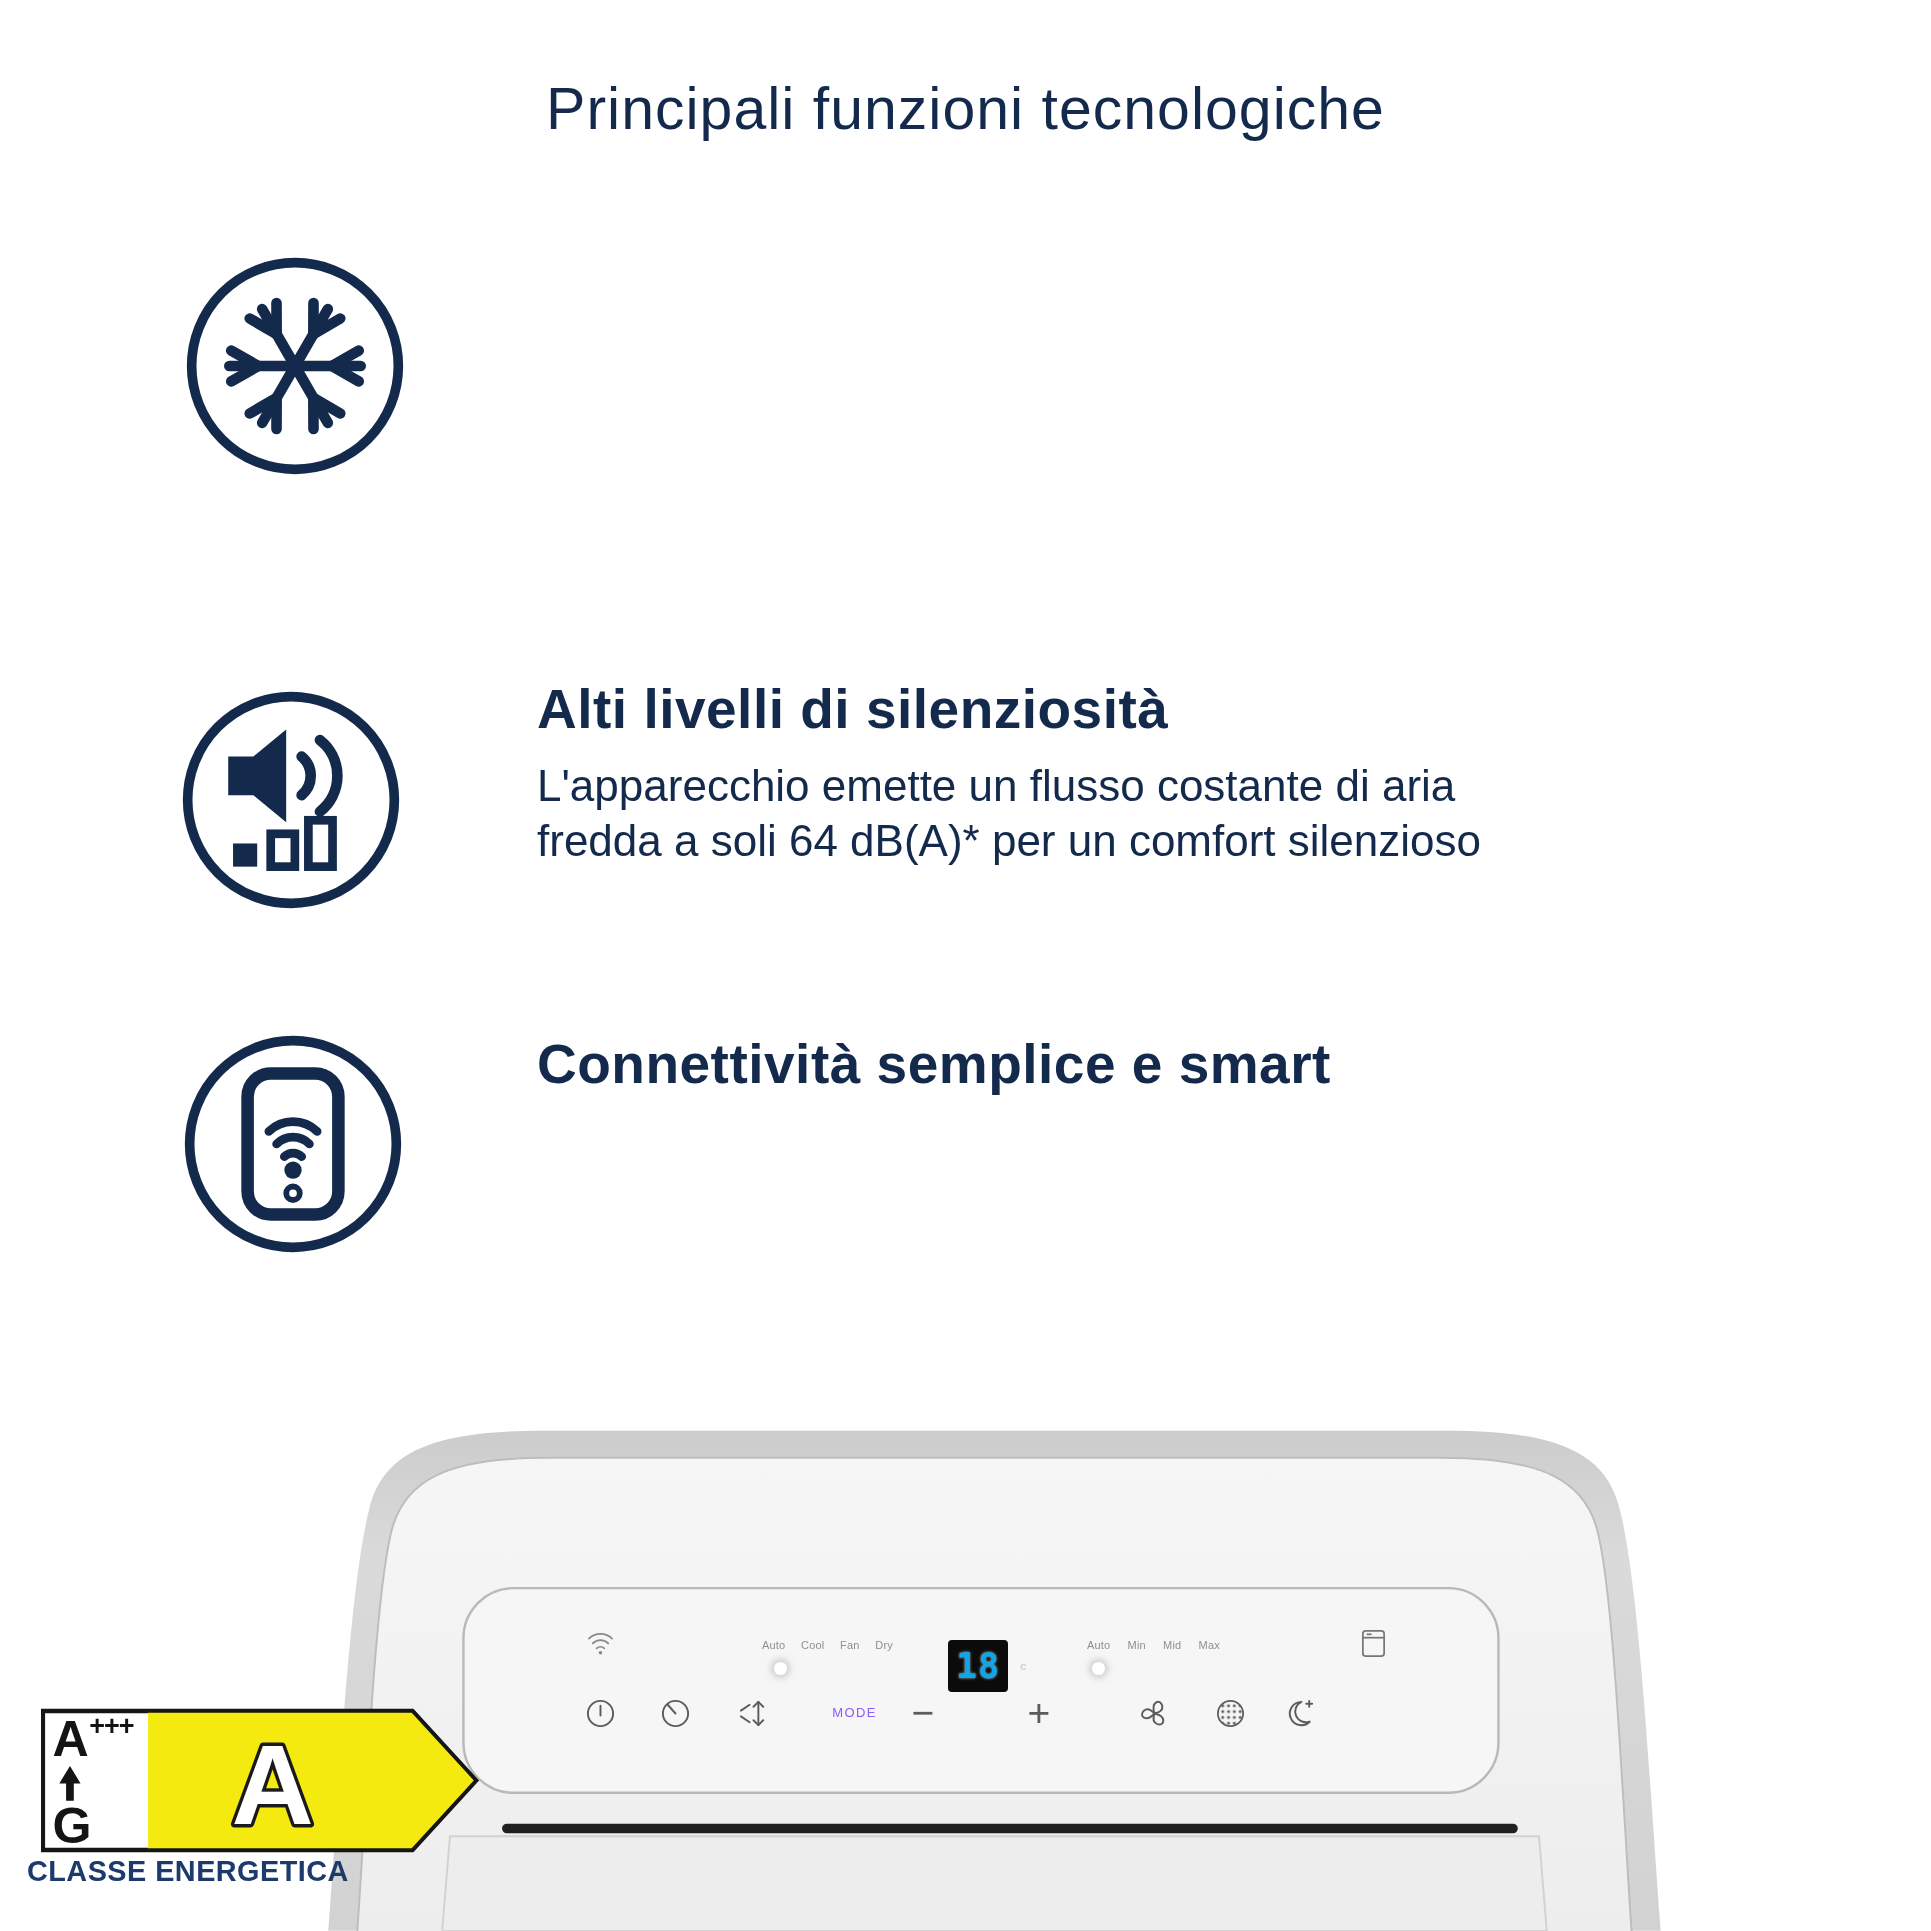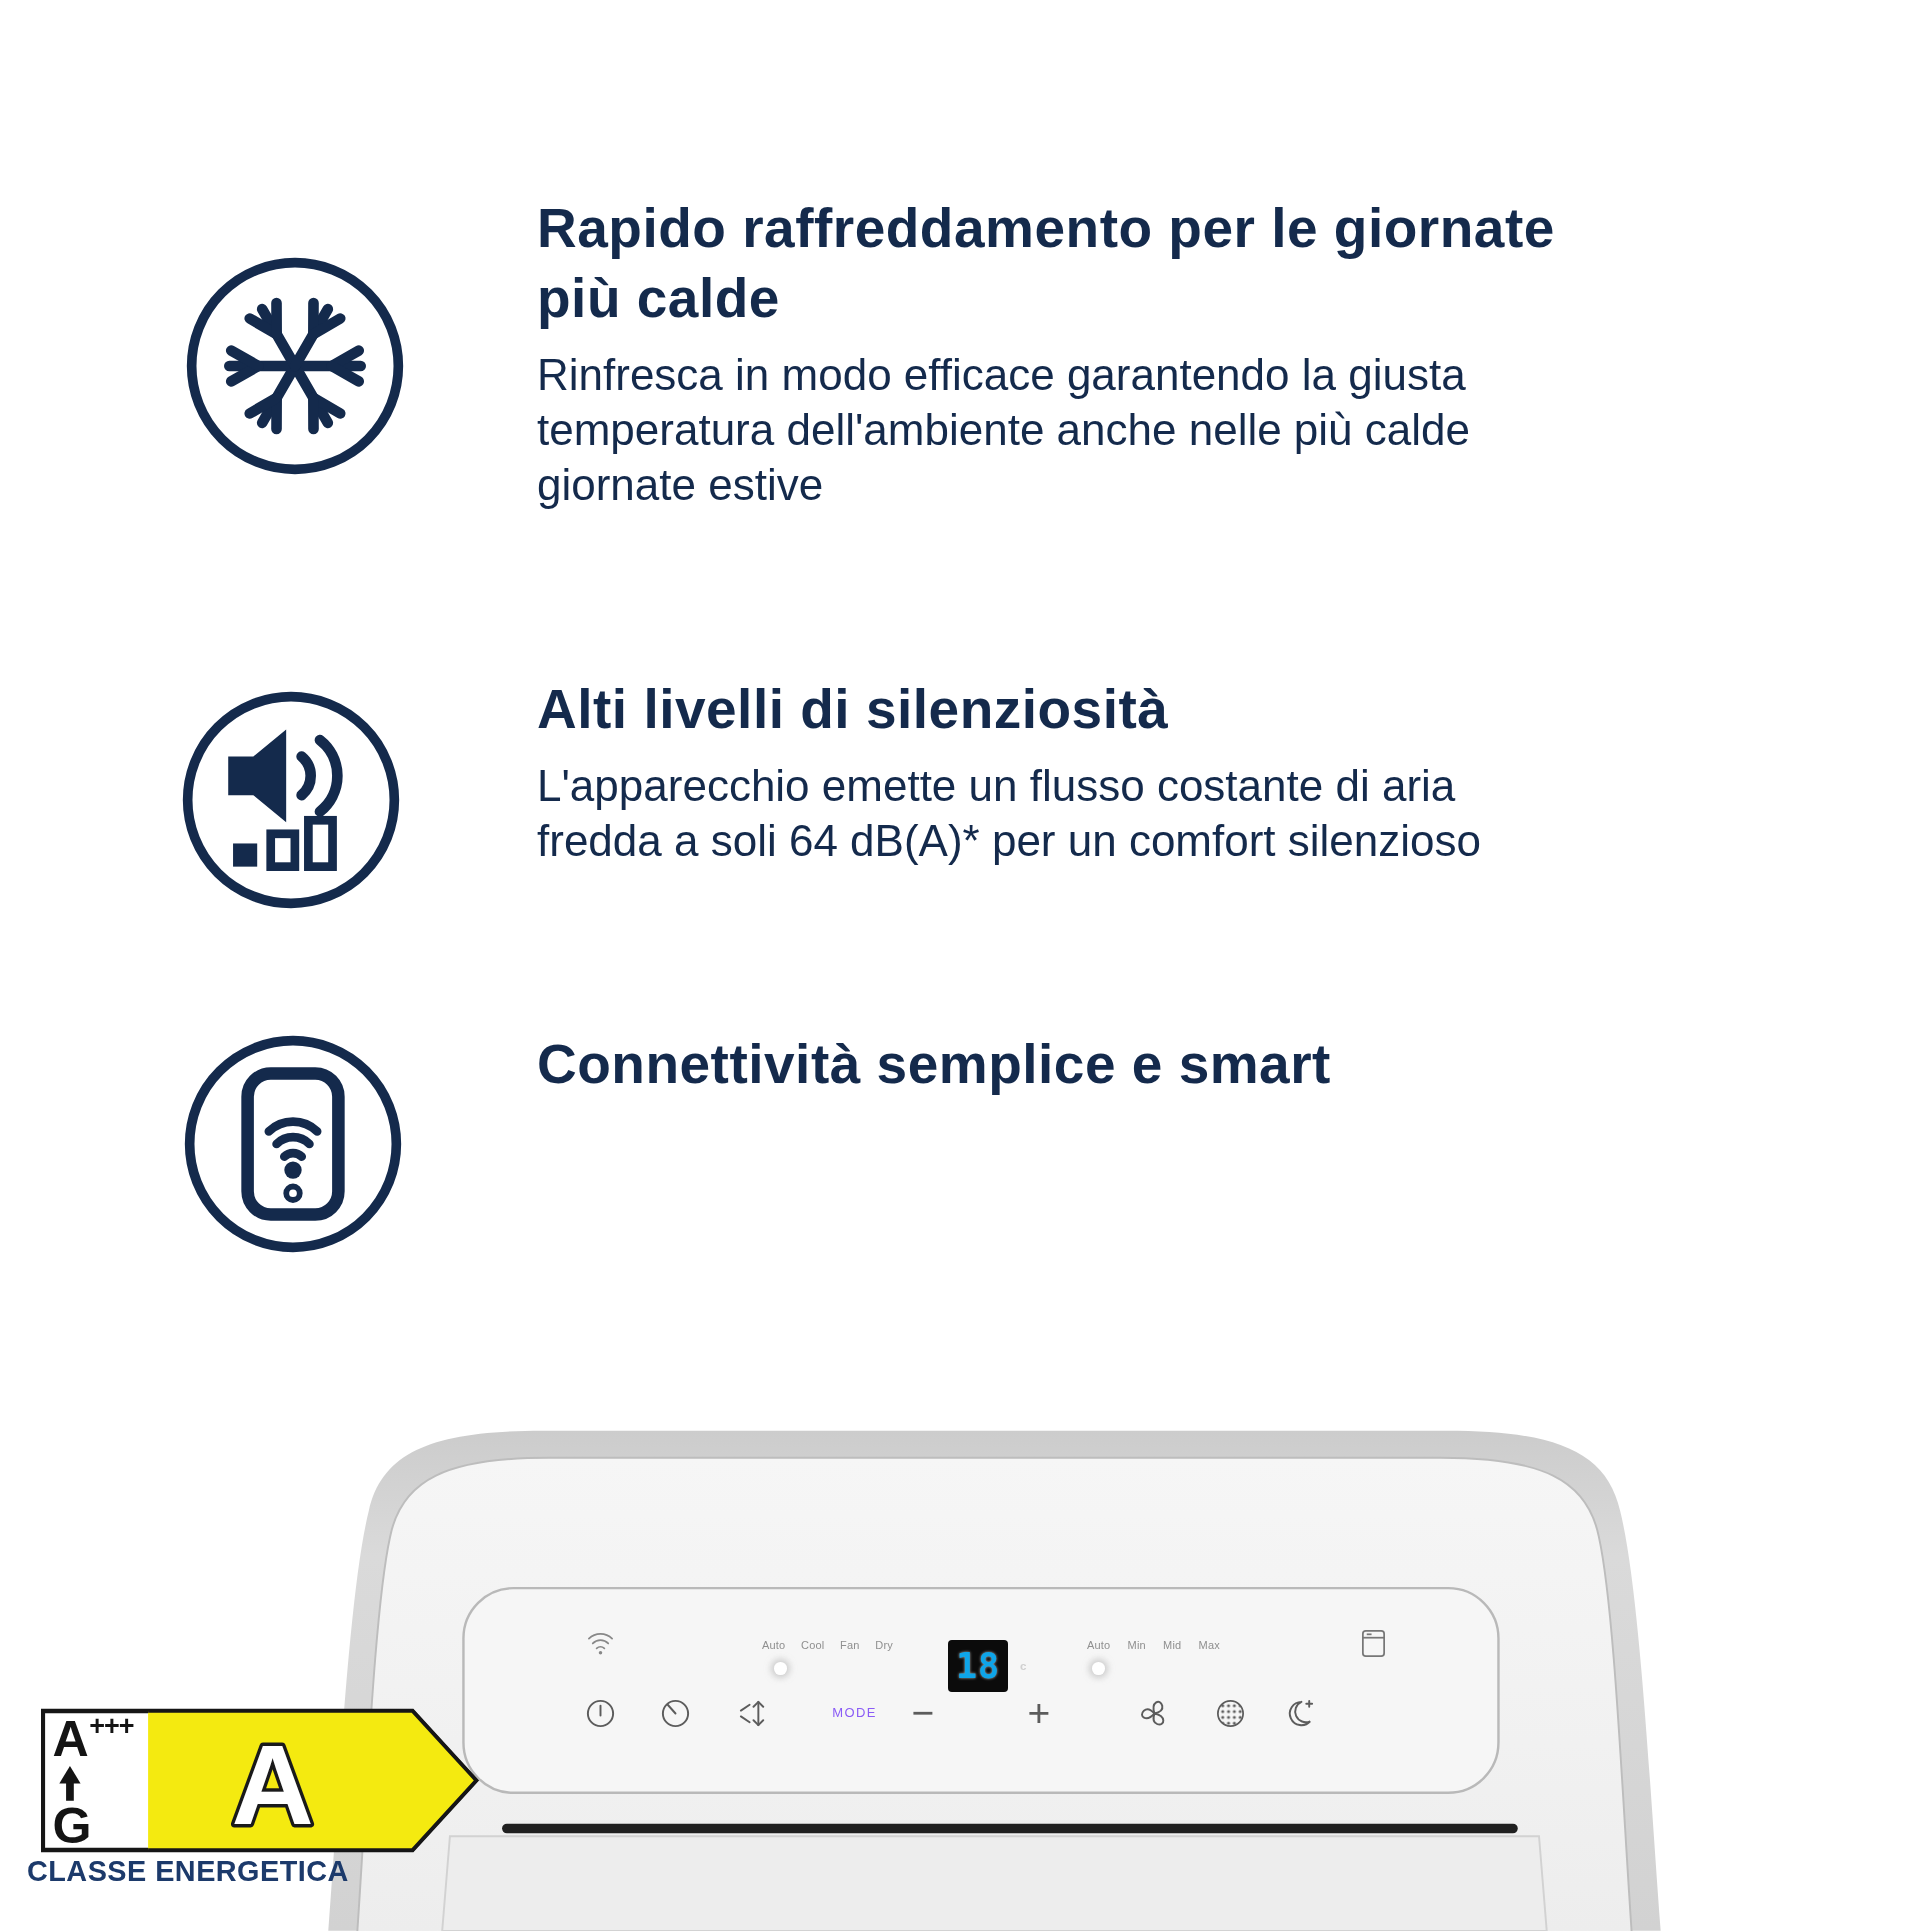--- a/index.html
+++ b/index.html
@@ -46,20 +46,21 @@
   
   .energy-label{position:absolute;left:41px;top:1708px;width:439px;height:145px;}
   .energy-caption{position:absolute;left:27px;top:1854px;font-size:30px;font-weight:700;
                   letter-spacing:0.5px;transform:scaleX(0.96);transform-origin:left;}
 </style>
 </head>
 <body>
 
 <div class="page">
 
+  <h1 class="page-title">Principali funzioni tecnologiche</h1>
 
   <div class="feature-icon icon-s1">
     <svg width="226" height="226" viewBox="0 0 234 234" fill="none" stroke="#142a4c">
       <circle cx="117" cy="117" r="107" stroke-width="10"></circle>
       <g transform="translate(117,117)" stroke-width="11" stroke-linecap="round">
         <g>
             <line x1="0" y1="0" x2="68" y2="0"></line>
             <line x1="38" y1="0" x2="66" y2="-16"></line>
             <line x1="38" y1="0" x2="66" y2="16"></line>
           </g>
@@ -83,27 +84,20 @@
             <line x1="38" y1="0" x2="66" y2="-16"></line>
             <line x1="38" y1="0" x2="66" y2="16"></line>
           </g>
         <g transform="rotate(300)">
             <line x1="0" y1="0" x2="68" y2="0"></line>
             <line x1="38" y1="0" x2="66" y2="-16"></line>
             <line x1="38" y1="0" x2="66" y2="16"></line>
           </g>
       </g>
     </svg>
-  </div>
-  <div class="feature-text text-s1">
-    <h2 class="feature-title">Rapido raffreddamento per le giornate
-più calde</h2>
-    <p class="feature-desc">Rinfresca in modo efficace garantendo la giusta
-temperatura dell'ambiente anche nelle più calde
-giornate estive</p>
   </div>
 
   <div class="feature-icon icon-s2">
     <svg width="226" height="226" viewBox="0 0 234 234" fill="none" stroke="#142a4c">
       <circle cx="117" cy="117" r="107" stroke-width="10"></circle>
       <polygon points="112,44 78,72 52,72 52,112 78,112 112,140" fill="#142a4c" stroke="none"></polygon>
       <path d="M128,72 a26,26 0 0 1 0,40" stroke-width="11" stroke-linecap="round"></path>
       <path d="M147,55 a47,47 0 0 1 0,74" stroke-width="11" stroke-linecap="round"></path>
       <rect x="57" y="162" width="25" height="24" fill="#142a4c" stroke="none"></rect>
       <rect x="96" y="152" width="25" height="34" stroke-width="9"></rect>

